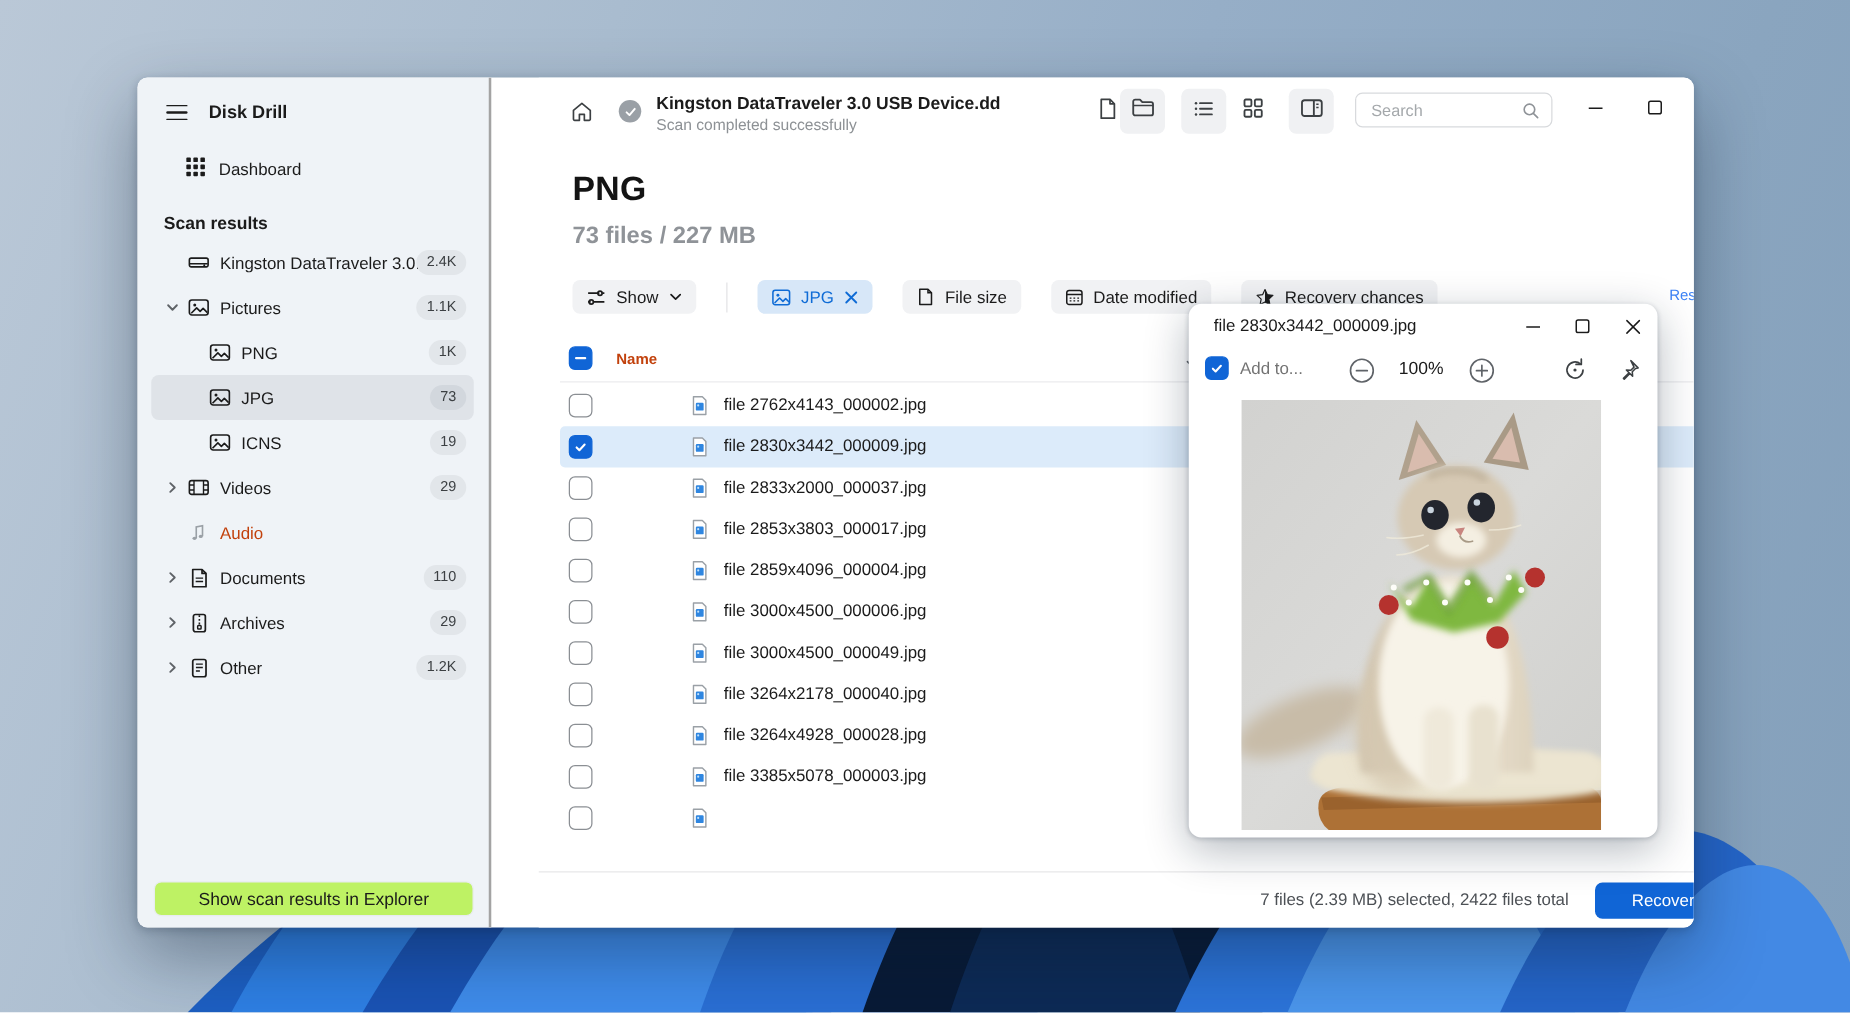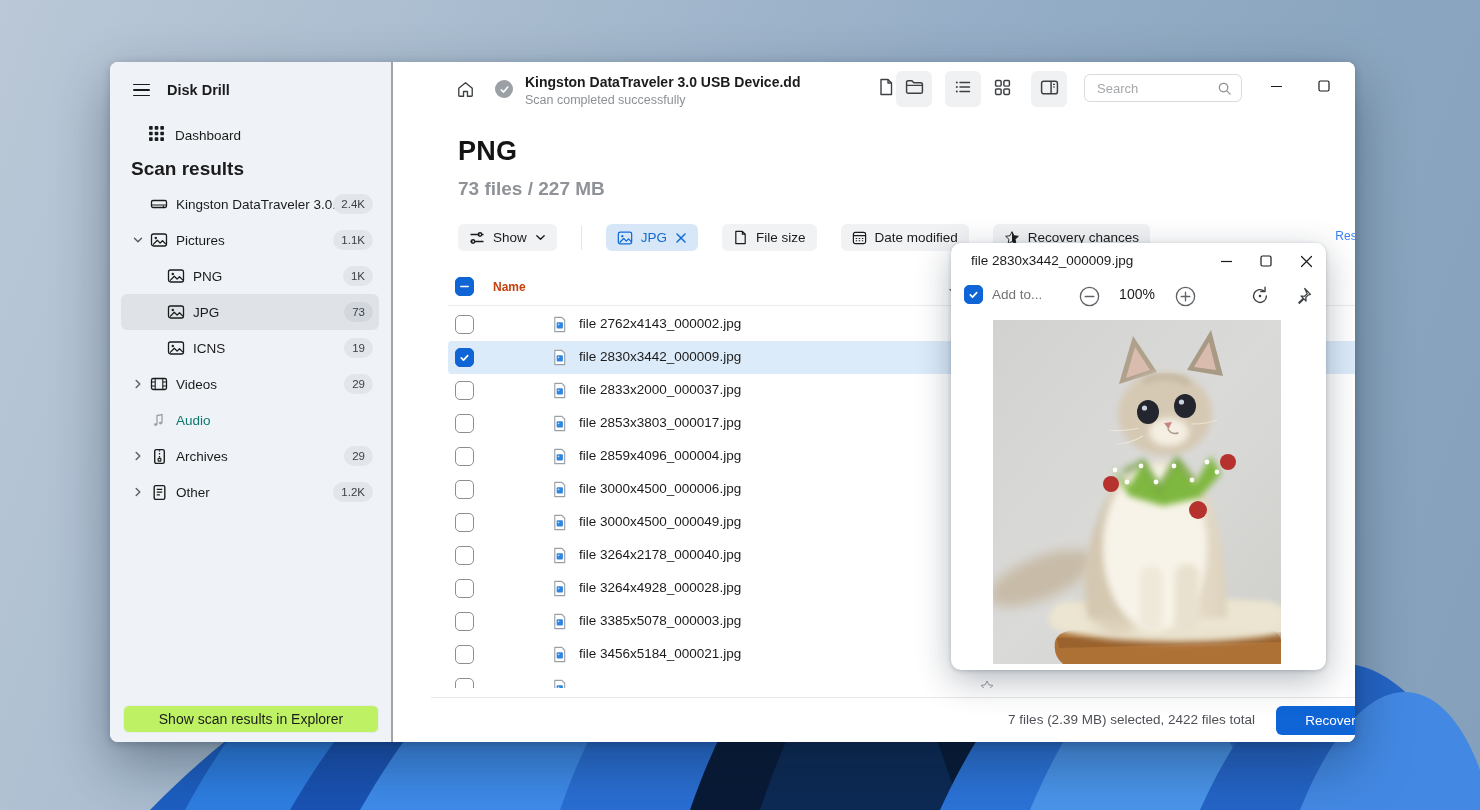--- a/index.html
+++ b/index.html
@@ -14,24 +14,24 @@
   .appwin { position:absolute; left:110px; top:62px; width:1245px; height:680px;
     background:#fff; border-radius:8px; box-shadow:0 22px 55px rgba(10,25,45,.38), 0 2px 8px rgba(10,25,45,.22); overflow:hidden; }
 
   
   .sidebar { position:absolute; left:0; top:0; width:283px; height:680px; background:#eff3f7; border-right:2px solid #a3a3a3; }
   .sb-head { display:flex; align-items:center; gap:17px; padding:20px 0 0 23px; }
   .sb-title { font-size:14.5px; font-weight:bold; color:#1b1b1b; }
   .hamburger { width:17px; height:13px; display:flex; flex-direction:column; justify-content:space-between; cursor:pointer; }
   .hamburger i { display:block; height:1.8px; background:#1b1b1b; border-radius:1px; }
   .sb-dash { display:flex; align-items:center; gap:10px; height:30px; margin:22px 8px 0 38px; font-size:13.5px; color:#1b1b1b; }
-  .sb-section { margin:8px 0 6px 21px; font-size:19px; font-weight:bold; color:#1b1b1b; }
+  .sb-section { margin:20px 0 6px 21px; font-size:14px; font-weight:bold; color:#1b1b1b; }
   .sb-item { position:relative; display:flex; align-items:center; height:36px; margin:0 12px 0 11px; border-radius:6px; font-size:13.5px; color:#1b1b1b; }
   .sb-item.selected { background:#dfe3e8; }
-  .sb-item.disabled { color:#0f766e; }
+  .sb-item.disabled { color:#c2410c; }
   .sb-chev { position:absolute; left:10px; width:14px; height:14px; display:flex; align-items:center; justify-content:center; }
   .sb-ico { position:absolute; width:18px; height:18px; display:flex; align-items:center; justify-content:center; }
   .lv1 .sb-ico { left:29px; } .lv1 .sb-label { margin-left:55px; }
   .lv2 .sb-ico { left:46px; } .lv2 .sb-label { margin-left:72px; }
   .sb-label { white-space:nowrap; overflow:hidden; }
   .sb-badge { position:absolute; right:6px; min-width:26px; padding:0 8px; height:20px; border-radius:10px;
     background:#e2e6ea; color:#3c4043; font-size:11.5px; display:flex; align-items:center; justify-content:center; }
   .sb-item.selected .sb-badge { background:#d2d7dd; }
   .sb-foot { position:absolute; left:13px; bottom:9px; width:256px; height:28px; background:#bef264; border:1px solid #e8ecef;
     border-radius:6px; font-size:14px; color:#1b1b1b; display:flex; align-items:center; justify-content:center; cursor:pointer;margin-top:16px; }
@@ -226,20 +226,36 @@
           </div>
           <div class="sb-item lv1 disabled">
             <span class="sb-ico">
               <svg width="16" height="16" viewBox="0 0 16 16" fill="none" stroke="#9aa0a6" stroke-width="1.3">
                 <path d="M6 12.5V3.5l5-1v8.5"></path>
                 <ellipse cx="4.6" cy="12.6" rx="1.6" ry="1.3" fill="#9aa0a6" stroke="none"></ellipse>
                 <ellipse cx="9.6" cy="11.1" rx="1.6" ry="1.3" fill="#9aa0a6" stroke="none"></ellipse>
               </svg>
             </span>
             <span class="sb-label">Audio</span>
+          </div>
+          <div class="sb-item lv1">
+            <span class="sb-chev">
+              <svg width="12" height="12" viewBox="0 0 12 12" fill="none" stroke="#5f6368" stroke-width="1.5">
+                <path d="M4.2 2.5 7.8 6 4.2 9.5" stroke-linecap="round" stroke-linejoin="round"></path>
+              </svg>
+            </span>
+            <span class="sb-ico">
+              <svg width="17" height="17" viewBox="0 0 16 16" fill="none" stroke="#1b1b1b" stroke-width="1.3">
+                <path d="M3 1.5h7l3 3v10H3z" stroke-linejoin="round"></path>
+                <path d="M10 1.5v3h3" stroke-linejoin="round"></path>
+                <path d="M5.2 8h5.6M5.2 10.6h5.6" stroke-width="1.1"></path>
+              </svg>
+            </span>
+            <span class="sb-label">Documents</span>
+            <span class="sb-badge">110</span>
           </div>
           <div class="sb-item lv1">
             <span class="sb-chev">
               <svg width="12" height="12" viewBox="0 0 12 12" fill="none" stroke="#5f6368" stroke-width="1.5">
                 <path d="M4.2 2.5 7.8 6 4.2 9.5" stroke-linecap="round" stroke-linejoin="round"></path>
               </svg>
             </span>
             <span class="sb-ico">
               <svg width="17" height="17" viewBox="0 0 16 16" fill="none" stroke="#1b1b1b" stroke-width="1.3">
                 <rect x="3.5" y="1.5" width="9" height="13" rx="1.5"></rect>
@@ -540,32 +556,20 @@
                 <path d="M12 3l2.8 5.8 6.2.8-4.6 4.3 1.2 6.1L12 17l-5.6 3 1.2-6.1L3 9.6l6.2-.8z" stroke-linejoin="round"></path>
               </svg></span>
           </div>
           <div class="frow">
             <span class="cb off"></span>
             <span class="fico"><svg width="17" height="17" viewBox="0 0 18 18">
                 <path d="M4 1.5h7.5l3 3v12H4z" fill="#fff" stroke="#9aa0a6" stroke-width="1.2" stroke-linejoin="round"></path>
                 <rect x="6" y="6.6" width="6.6" height="6.6" rx="1" fill="#2f86e0"></rect>
                 <circle cx="8" cy="8.8" r=".9" fill="#bfe0fb"></circle>
               </svg></span>
-            <span class="fname">file 3456x5184_000021.jpg</span>
-            <span class="star"><svg width="16" height="16" viewBox="0 0 24 24" fill="none" stroke="#9aa0a6" stroke-width="1.5">
-                <path d="M12 3l2.8 5.8 6.2.8-4.6 4.3 1.2 6.1L12 17l-5.6 3 1.2-6.1L3 9.6l6.2-.8z" stroke-linejoin="round"></path>
-              </svg></span>
-          </div>
-          <div class="frow">
-            <span class="cb off"></span>
-            <span class="fico"><svg width="17" height="17" viewBox="0 0 18 18">
-                <path d="M4 1.5h7.5l3 3v12H4z" fill="#fff" stroke="#9aa0a6" stroke-width="1.2" stroke-linejoin="round"></path>
-                <rect x="6" y="6.6" width="6.6" height="6.6" rx="1" fill="#2f86e0"></rect>
-                <circle cx="8" cy="8.8" r=".9" fill="#bfe0fb"></circle>
-              </svg></span>
             <span class="fname"></span>
             <span class="star"><svg width="16" height="16" viewBox="0 0 24 24" fill="none" stroke="#9aa0a6" stroke-width="1.5">
                 <path d="M12 3l2.8 5.8 6.2.8-4.6 4.3 1.2 6.1L12 17l-5.6 3 1.2-6.1L3 9.6l6.2-.8z" stroke-linejoin="round"></path>
               </svg></span>
           </div>
         </div>
 
       <div class="vscroll"></div>
 
       <div class="bbar">

